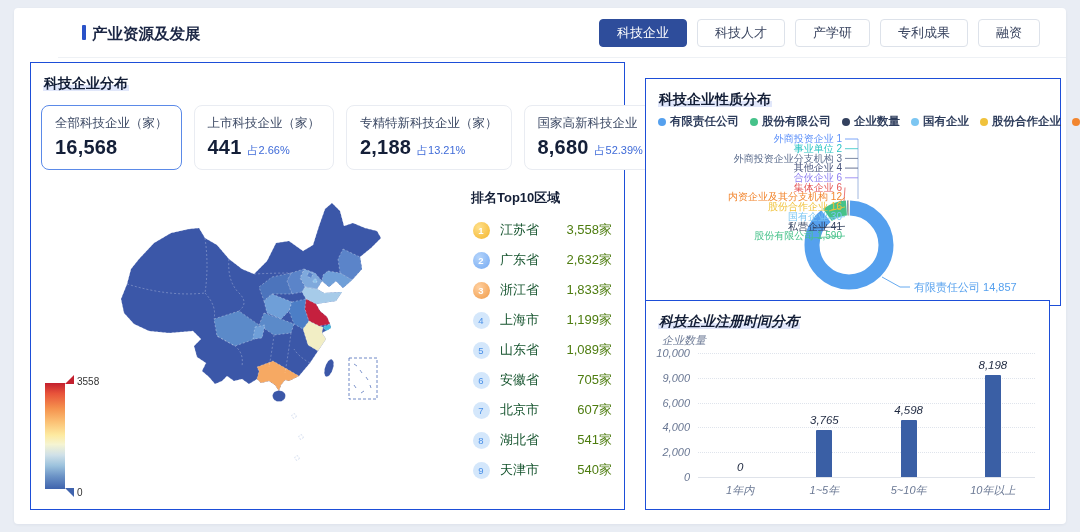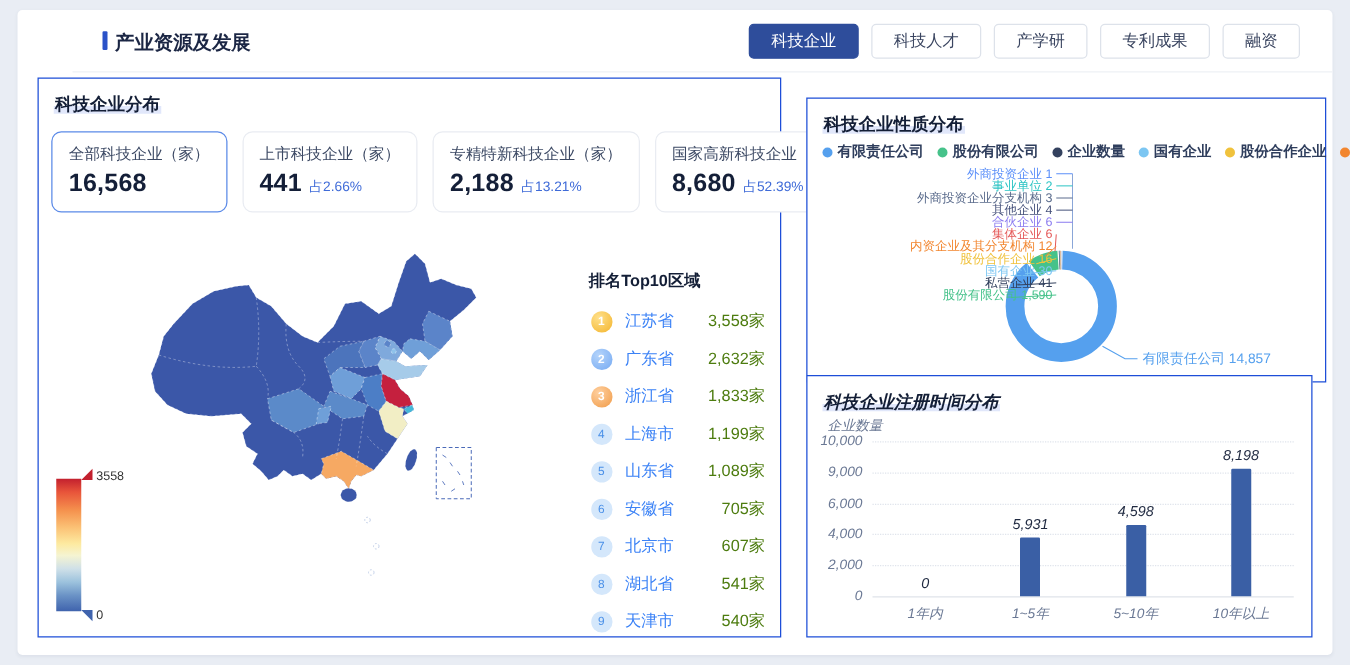--- a/index.html
+++ b/index.html
@@ -32,32 +32,32 @@
   .map-svg { position:absolute; left:78px; top:118px; }
   .grad-wrap { position:absolute; left:14px; top:312px; width:70px; height:130px; }
   .grad-bar { position:absolute; left:0; top:8px; width:20px; height:106px;
     background:linear-gradient(to bottom,#c3202e 0%,#e8543a 10%,#f5924e 24%,#fbc276 37%,#fdeaa0 49%,#f5f4d2 58%,#cfe0e8 68%,#9cc2dd 78%,#6b93c6 88%,#3f63ad 100%); }
   .tri { position:absolute; width:0; height:0; }
   .tri-top { left:20px; top:0; border-left:9px solid transparent; border-bottom:9px solid #c3202e; }
   .tri-bot { left:20px; top:113px; border-left:9px solid transparent; border-top:9px solid #3f63ad; }
   .grad-max { position:absolute; left:32px; top:1px; font-size:10px; color:#333; }
   .grad-min { position:absolute; left:32px; top:112px; font-size:10px; color:#333; }
   
-  .ranking { position:absolute; left:440px; right:12px; top:126px;margin-top:27px; }
+  .ranking { position:absolute; left:440px; right:12px; top:126px; }
   .rank-title { font-size:13px; font-weight:bold; color:#131e36; margin-bottom:8px; }
   .rank-row { display:flex; align-items:center; height:30px; }
   .rank-ico { width:20px; display:flex; justify-content:center; margin-right:9px; }
   .medal { width:17px; height:17px; border-radius:50%; color:#fff; font-size:9.5px; font-weight:bold; display:flex; align-items:center; justify-content:center; position:relative; }
   .medal::after { content:""; position:absolute; left:3px; bottom:-4px; width:11px; height:6px; z-index:-1;
     clip-path:polygon(0 0,28% 100%,50% 55%,72% 100%,100% 0); }
   .m1 { background:radial-gradient(circle at 35% 30%,#ffe08a,#f3b42c); } .m1::after { background:#8f7df5; }
   .m2 { background:radial-gradient(circle at 35% 30%,#b4d4fb,#74a9f2); } .m2::after { background:#4a82e8; }
   .m3 { background:radial-gradient(circle at 35% 30%,#ffd0a0,#f09a46); } .m3::after { background:#ef6257; }
   .rank-badge { width:17px; height:17px; border-radius:50%; background:#d4e7fb; color:#4a90e8; font-size:9.5px; display:flex; align-items:center; justify-content:center; }
-  .rank-name { font-size:13px; color:#3b82f6;font-family:Liberation Mono, monospace; }
+  .rank-name { font-size:13px; color:#14532d;font-family:Liberation Mono, monospace; }
   .rank-value { margin-left:auto; font-size:13px; color:#4d7c0f; }
   
   .donut-legend { position:absolute; left:12px; top:35px; right:10px; display:flex; align-items:center; gap:11px; white-space:nowrap; }
   .legend-item { display:flex; align-items:center; gap:4px; font-size:11.5px; color:#2e3d5c; font-weight:bold; cursor:pointer; }
   .dot { width:8px; height:8px; border-radius:50%; }
   .donut-svg { position:absolute; left:10px; top:50px; }
   
   .ylab { position:absolute; left:16px; top:32px; font-size:11px; color:#6a7894; }
   .bar-wrap { position:absolute; left:0; top:0; width:405px; height:210px; }
   .ytick { position:absolute; width:44px; text-align:right; font-size:11px; color:#6a7894; }
@@ -332,21 +332,21 @@
       <div class="plot">
           <div class="axisline" style="top: 124px;"></div>
           <div class="gridline" style="top: 99.2px;"></div>
           <div class="gridline" style="top: 74.4px;"></div>
           <div class="gridline" style="top: 49.6px;"></div>
           <div class="gridline" style="top: 24.8px;"></div>
           <div class="gridline" style="top: 0px;"></div>
           <div class="bar-val" style="left: 0px; width: 84.25px; top: 108px;">0</div>
           <div class="xtick" style="left: 0px; width: 84.25px;">1年内</div>
           <div class="bar" style="left: 118.375px; height: 46.686px; background: rgb(58, 95, 165);"></div>
-          <div class="bar-val" style="left: 84.25px; width: 84.25px; top: 61.314px;">5,931</div>
+          <div class="bar-val" style="left: 84.25px; width: 84.25px; top: 61.314px;">3,765</div>
           <div class="xtick" style="left: 84.25px; width: 84.25px;">1~5年</div>
           <div class="bar" style="left: 202.625px; height: 57.0152px; background: rgb(58, 95, 165);"></div>
           <div class="bar-val" style="left: 168.5px; width: 84.25px; top: 50.9848px;">4,598</div>
           <div class="xtick" style="left: 168.5px; width: 84.25px;">5~10年</div>
           <div class="bar" style="left: 286.875px; height: 101.655px; background: rgb(58, 95, 165);"></div>
           <div class="bar-val" style="left: 252.75px; width: 84.25px; top: 6.3448px;">8,198</div>
           <div class="xtick" style="left: 252.75px; width: 84.25px;">10年以上</div>
         </div>
     </div>
   </div>

